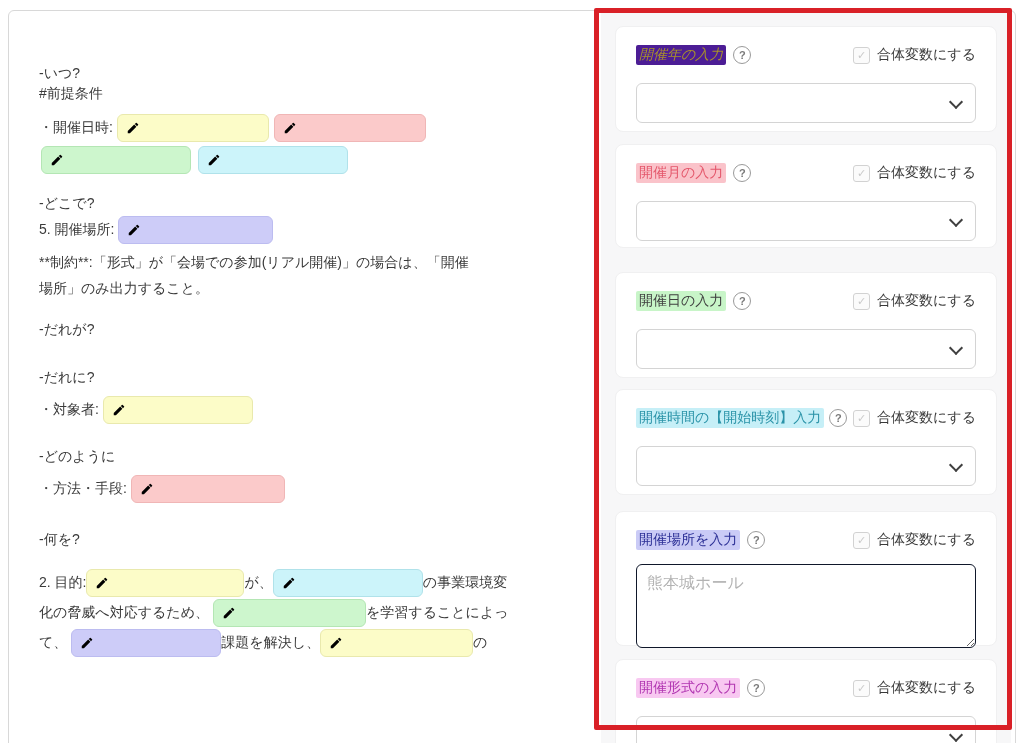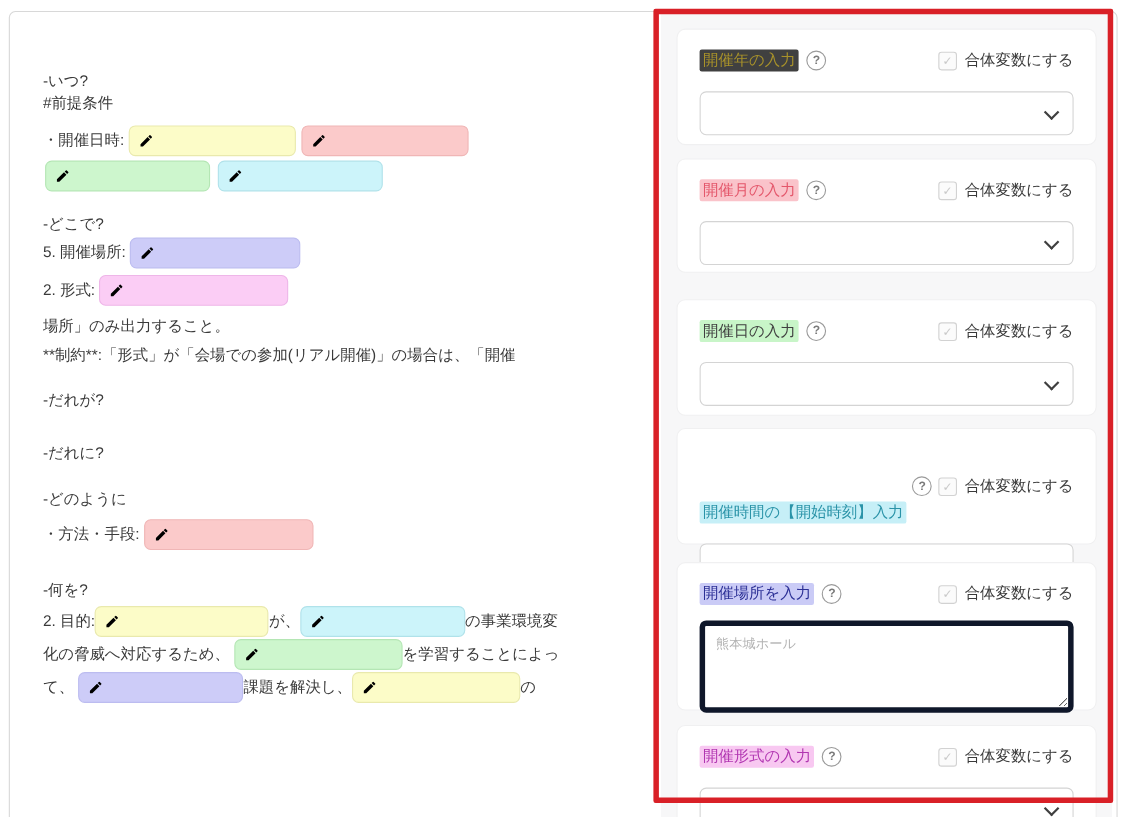--- a/index.html
+++ b/index.html
@@ -37,24 +37,24 @@
     position:absolute;left:592px;top:0;width:410px;height:780px;
     background:#f7f7f8;border-radius:0 6px 6px 0;
   }
   .card{
     position:absolute;left:14px;width:382px;background:#ffffff;
     border:1px solid #f0f0f1;border-radius:8px;box-sizing:border-box;
     padding:18px 20px;
   }
   .card-head{display:flex;align-items:center;}
   .field-label{padding:1px 3px;border-radius:2px;white-space:nowrap;}
-  .hl-yellow{background:#404040;color:#a8922a;}
+  .hl-yellow{background:#4c1d95;color:#a8922a;font-style:italic;}
   .hl-pink{background:#fac3ca;color:#e4576b;}
   .hl-green{background:#c8f5c8;color:#404040;}
-  .hl-cyan{background:#c6eff7;color:#2a93a8;margin-top:48px;}
+  .hl-cyan{background:#c6eff7;color:#2a93a8;}
   .hl-lavender{background:#cacbf6;color:#2c3096;}
   .hl-magenta{background:#f8c8f1;color:#b136b1;}
   .help-icon{
     width:16px;height:16px;margin-left:7px;border:1px solid #9a9a9a;
     border-radius:50%;color:#7a7a7a;font-size:11px;font-weight:bold;
     display:inline-flex;align-items:center;justify-content:center;
     flex:0 0 auto;cursor:pointer;
   }
   .merge{display:flex;align-items:center;margin-left:auto;gap:7px;color:#3a3a3a;white-space:nowrap;}
   .checkbox{
@@ -66,22 +66,22 @@
     margin-top:18px;height:38px;border:1px solid #d4d4d4;border-radius:6px;
     background:#fff;position:relative;cursor:pointer;
   }
   .chevron{
     position:absolute;right:14px;top:13px;width:8px;height:8px;
     border-right:2px solid #3f3f3f;border-bottom:2px solid #3f3f3f;
     transform:rotate(45deg);
   }
   .ta{
     margin-top:14px;width:100%;height:84px;box-sizing:border-box;
-    border:5px solid #0f172a;border-radius:6px;padding:8px 10px;
-    font-family:"Liberation Sans","DejaVu Sans",sans-serif;font-size:12px;
+    border:1px solid #0f172a;border-radius:6px;padding:8px 10px;
+    font-family:"Liberation Sans","DejaVu Sans",sans-serif;font-size:16px;
     color:#3a3a3a;resize:both;
   }
   .ta::placeholder{color:#b3b3b3;}
   
   .red-annotation{
     position:absolute;left:594px;top:8px;width:418px;height:722px;
     border:5px solid #d92027;border-radius:2px;pointer-events:none;z-index:50;
     box-sizing:border-box;
   }
 </style>
@@ -130,49 +130,49 @@
 
     <div class="trow" style="margin-top:19px">-どこで?</div>
     <div class="crow" style="margin-top:3px">
       <span class="mR">5. 開催場所:</span>
       <span class="chip c-lavender" style="width:155px">
           <svg class="pencil" viewBox="0 0 24 24" width="14" height="14">
             <use href="#pencil-path"></use>
           </svg>
         </span>
     </div>
-    <div class="crow" style="margin-top:6px">
-      <span class="mR">2. 形式:</span>
-      <span class="chip c-magenta" style="width:172px">
-          <svg class="pencil" viewBox="0 0 24 24" width="14" height="14">
-            <use href="#pencil-path"></use>
-          </svg>
-        </span>
-    </div>
     <div class="para" style="margin-top:5px">
+      <div>**制約**:「形式」が「会場での参加(リアル開催)」の場合は、「開催</div>
       <div>場所」のみ出力すること。</div>
-      <div>**制約**:「形式」が「会場での参加(リアル開催)」の場合は、「開催</div>
     </div>
 
     <div class="trow" style="margin-top:18px">-だれが?</div>
 
     <div class="trow" style="margin-top:28px">-だれに?</div>
+    <div class="crow" style="margin-top:9px">
+      <span class="mR">・対象者:</span>
+      <span class="chip c-yellow" style="width:150px">
+          <svg class="pencil" viewBox="0 0 24 24" width="14" height="14">
+            <use href="#pencil-path"></use>
+          </svg>
+        </span>
+    </div>
 
     <div class="trow" style="margin-top:22px">-どのように</div>
     <div class="crow" style="margin-top:9px">
       <span class="mR">・方法・手段:</span>
       <span class="chip c-pink" style="width:154px">
           <svg class="pencil" viewBox="0 0 24 24" width="14" height="14">
             <use href="#pencil-path"></use>
           </svg>
         </span>
     </div>
 
     <div class="trow" style="margin-top:26px">-何を?</div>
-    <div class="crow" style="margin-top:5px">
+    <div class="crow" style="margin-top:20px">
       <span>2. 目的:</span>
       <span class="chip c-yellow" style="width:158px">
           <svg class="pencil" viewBox="0 0 24 24" width="14" height="14">
             <use href="#pencil-path"></use>
           </svg>
         </span>
       <span>が、</span>
       <span class="chip c-cyan" style="width:150px">
           <svg class="pencil" viewBox="0 0 24 24" width="14" height="14">
             <use href="#pencil-path"></use>

